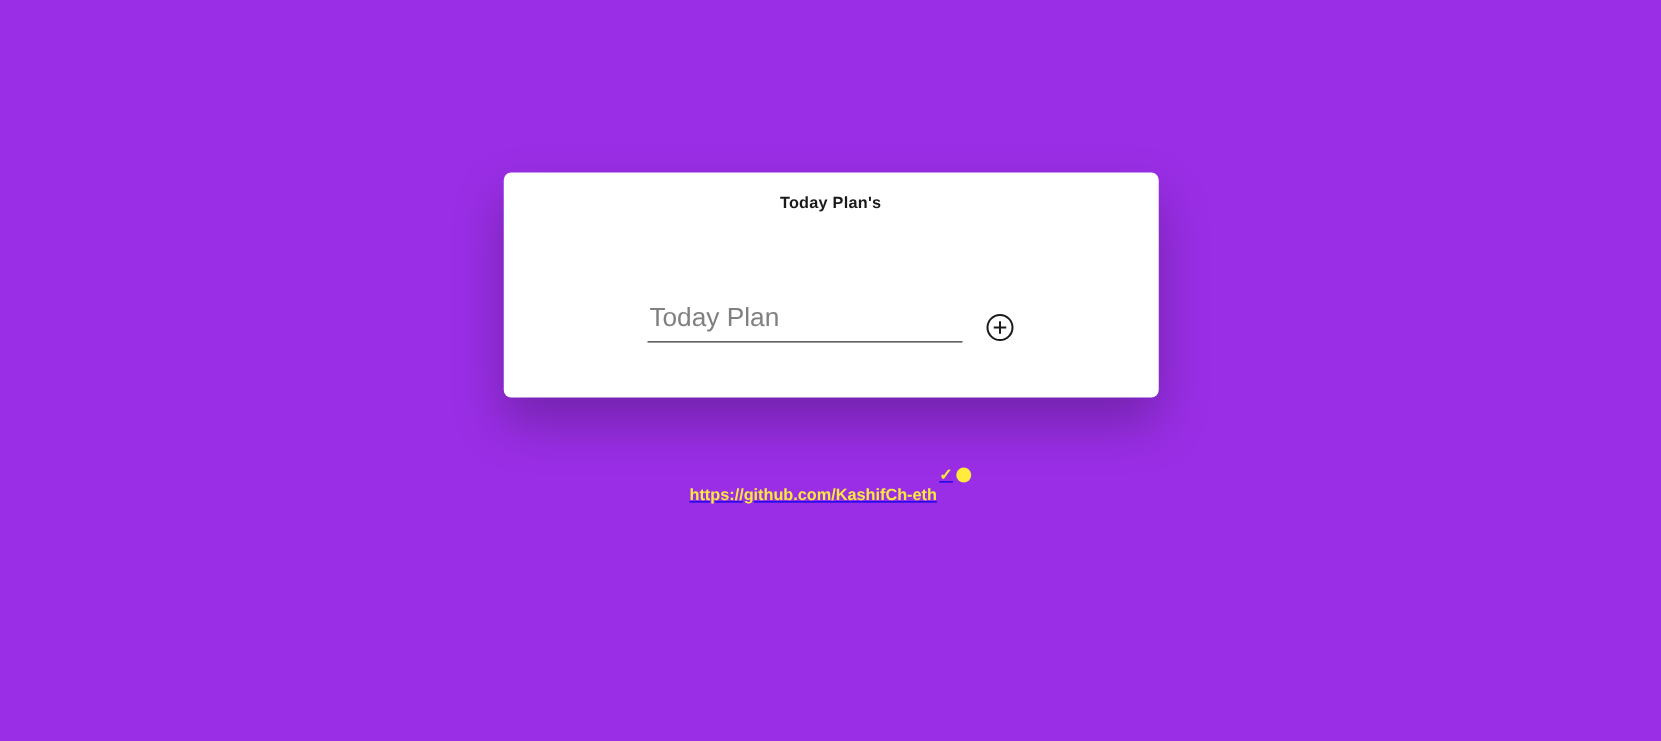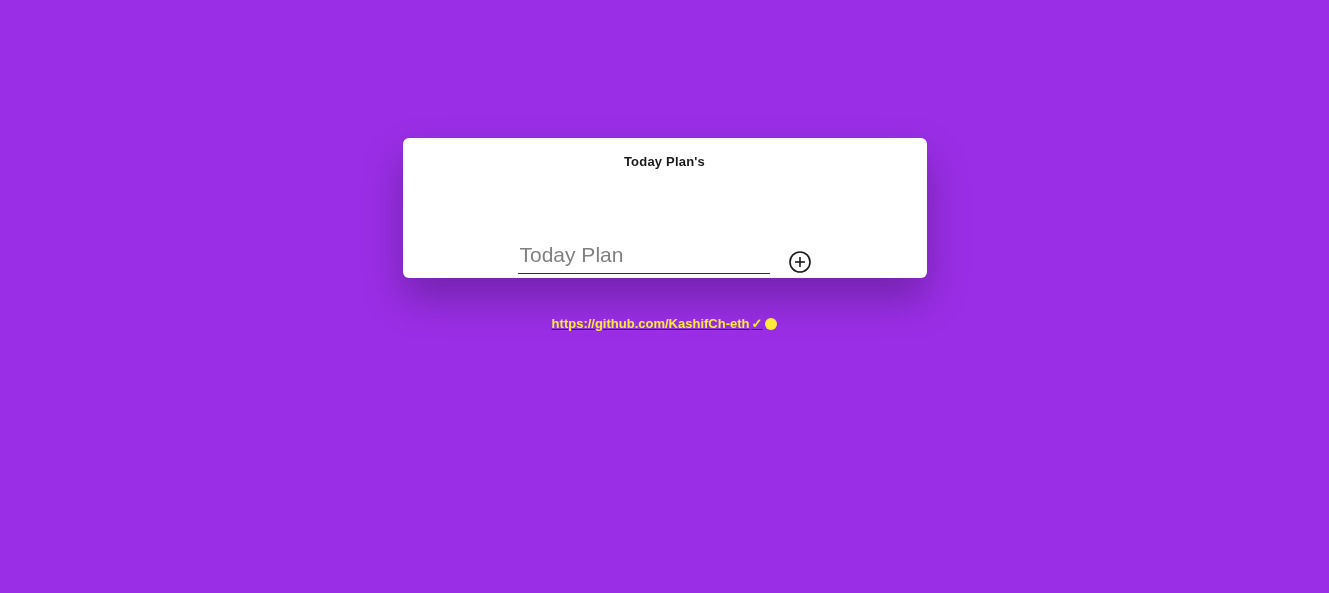--- a/index.html
+++ b/index.html
@@ -14,21 +14,21 @@
       background-color: #9a2ee6;
       font-family: -apple-system, BlinkMacSystemFont, "Segoe UI", Helvetica, Arial, sans-serif;
       display: flex;
       flex-direction: column;
       align-items: center;
       padding-top: 138px;
     }
     
     .card {
       width: 524px;
-      height: 140px;
+      height: 180px;
       background-color: #ffffff;
       border-radius: 6px;
       box-shadow: 0 20px 40px rgba(0, 0, 0, 0.25);
       display: flex;
       flex-direction: column;
       align-items: center;
       padding-top: 16px;
     }
     
     .card-title {
@@ -84,20 +84,21 @@
       font-size: 13px;
       font-weight: 600;
       text-decoration: underline;
       display: flex;
       align-items: center;
       gap: 2px;
     }
     
     .footer-link .link-text {
       color: #ffeb3b;
+      margin-top: 32px;
     }
     
     .footer-link .check {
       color: #ffeb3b;
     }
     
     .footer-link .dot {
       display: inline-block;
       width: 12px;
       height: 12px;

